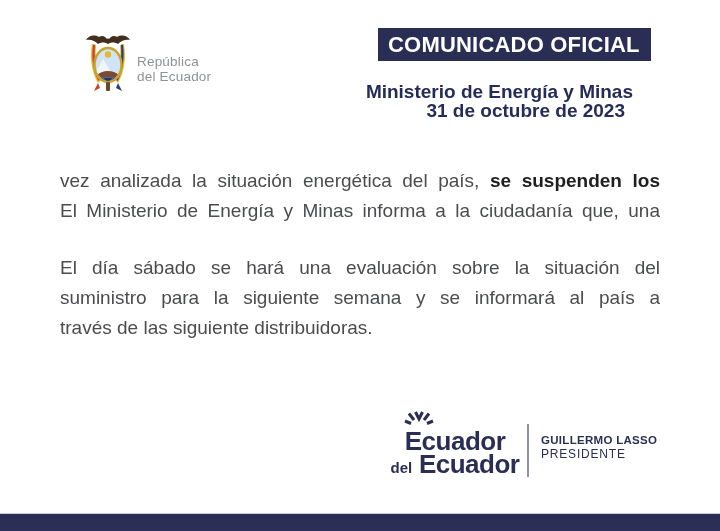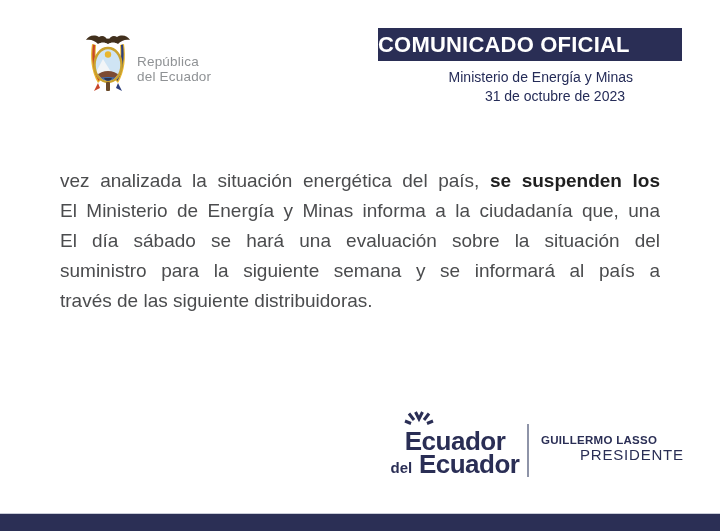--- a/index.html
+++ b/index.html
@@ -18,50 +18,50 @@
     position:relative;width:720px;height:531px;background:#ffffff;
     font-family:"Liberation Sans","DejaVu Sans",sans-serif;overflow:hidden;
   }
   
   .crest{position:absolute;left:84px;top:33px;width:48px;height:62px;}
   .republic{
     position:absolute;left:137px;top:54px;color:var(--republic-text);
     font-size:13.5px;line-height:15px;letter-spacing:.2px;
   }
   .banner{
-    position:absolute;left:378px;top:28px;width:304px;height:33px;
+    position:absolute;left:378px;top:28px;width:273px;height:33px;
     background:var(--banner-navy);color:#ffffff;font-weight:bold;
-    font-size:22px;line-height:33px;letter-spacing:.2px;
+    font-size:22px;line-height:33px;padding-left:10px;letter-spacing:.2px;
     white-space:nowrap;
   }
   .ministry-block{
-    position:absolute;right:87px;top:68px;text-align:right;
-    color:var(--ministry-text);font-weight:normal;font-size:14px;line-height:19px;
+    position:absolute;right:87px;top:82px;text-align:right;
+    color:var(--ministry-text);font-weight:bold;font-size:19px;line-height:19px;
   }
   .ministry-block .date{margin-right:8px;}
   
   .bodytext{
     position:absolute;left:60px;top:166px;width:600px;
     color:var(--body-text);font-size:19px;
   }
-  .para2{}
+  .para2{margin-top:27px;}
   .line{height:30px;line-height:30px;overflow:hidden;}
   .jl{text-align:justify;}
   .jl::after{content:"";display:inline-block;width:100%;height:0;}
   .b{font-weight:bold;color:var(--body-bold-text);}
   
   .gov-logo{position:absolute;left:384px;top:411px;width:142px;text-align:center;color:var(--navy);}
   .gov-logo .rays{position:relative;left:-36px;height:17px;}
   .gov-logo .w1{font-weight:bold;font-size:26px;line-height:24px;letter-spacing:-.5px;margin-top:1px;}
   .gov-logo .w2{font-weight:bold;font-size:26px;line-height:22px;letter-spacing:-.5px;}
   .gov-logo .w2 .small{font-size:15px;letter-spacing:0;}
   .v-divider{position:absolute;left:527px;top:424px;width:2px;height:53px;background:var(--divider);}
   .president{position:absolute;left:541px;top:434px;color:var(--navy);}
   .president .name{font-weight:bold;font-size:11.5px;letter-spacing:.3px;line-height:13px;}
-  .president .title{font-size:15px;letter-spacing:.8px;line-height:13px;margin-top:1px;margin-left:39px;}
+  .president .title{font-size:12px;letter-spacing:.8px;line-height:13px;margin-top:1px;}
   .bottom-bar{
     position:absolute;left:0;right:0;bottom:0;height:18px;
     background:var(--bottom-bar-navy);border-top:1px solid #c9ccd8;
   }
 </style>
 </head>
 <body>
 
 <div class="page">
 

